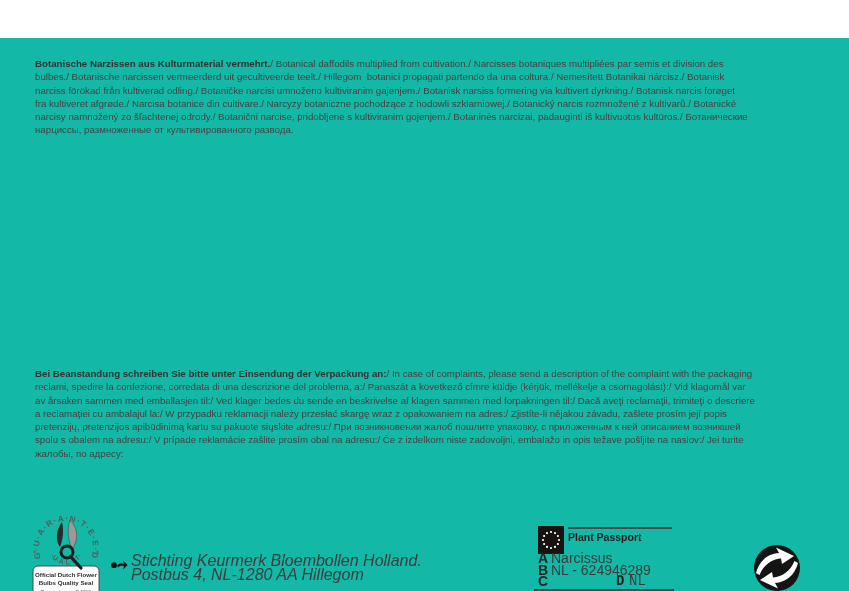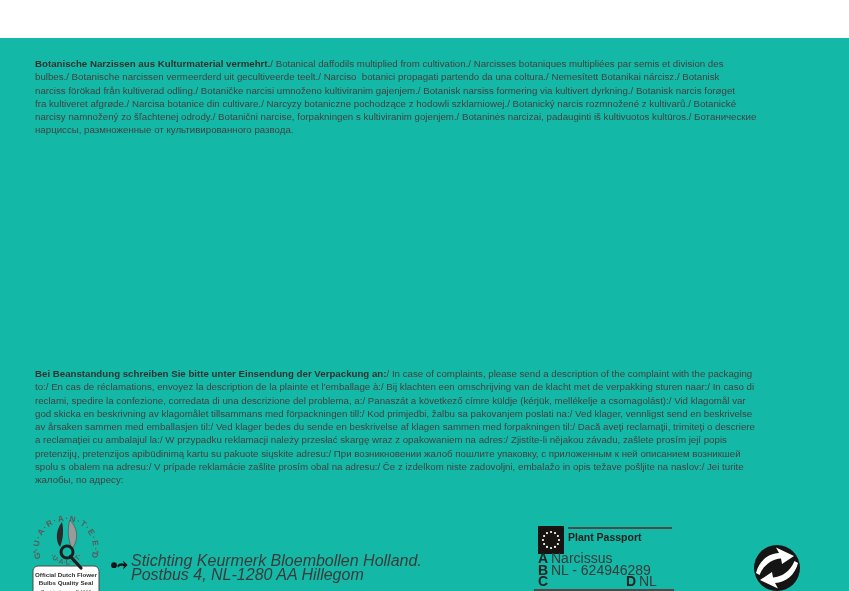--- a/index.html
+++ b/index.html
@@ -19,44 +19,42 @@
              font-size:16px; line-height:13.8px; color:#3c3c3c; }
 
   .passport { position:absolute; left:534px; top:487px; width:140px; height:68px; }
   .pp-flag { position:absolute; left:4px; top:1px; }
   .pp-topline { position:absolute; left:34px; top:2px; width:104px; height:2px; background:#4a4a4a; }
   .pp-title { position:absolute; left:34px; top:6px; width:104px; text-align:left;
               font-weight:bold; font-size:10.5px; color:#1d1d1d; }
   .pp-rows { position:absolute; left:4px; top:28px; width:136px; }
   .pp-row { position:relative; font-size:14px; line-height:11.6px; height:11.6px; color:#3b3b3b; }
   .pp-label { display:inline-block; width:13px; font-weight:bold; color:#222222; }
-  .pp-d { position:absolute; left:88px; top:0; }
+  .pp-d { position:absolute; left:78px; top:0;font-family:Liberation Mono, monospace; }
   .pp-bottomline { position:absolute; left:0px; top:64px; width:140px; height:2px; background:#4a4a4a; }
 
   .greendot { position:absolute; left:753px; top:506px; }
 </style>
 </head>
 <body>
 
 <div class="page">
 
   <div class="para" id="p1">
     <div class="line"><b>Botanische Narzissen aus Kulturmaterial vermehrt.</b><span>/ Botanical daffodils multiplied from cultivation./ Narcisses botaniques multipliées par semis et division des</span></div>
-    <div class="line">bulbes./ Botanische narcissen vermeerderd uit gecultiveerde teelt./ Narciso  botanici propagati partendo da una coltura./ Nemesített Botanikai nárcisz./ Botanisk</div>
+    <div class="line">bulbes./ Botanische narcissen vermeerderd uit gecultiveerde teelt./ Hillegom  botanici propagati partendo da una coltura./ Nemesített Botanikai nárcisz./ Botanisk</div>
     <div class="line">narciss förökad från kultiverad odling./ Botaničke narcisi umnoženo kultiviranim gajenjem./ Botanisk narsiss formering via kultivert dyrkning./ Botanisk narcis forøget</div>
     <div class="line">fra kultiveret afgrøde./ Narcisa botanice din cultivare./ Narcyzy botaniczne pochodzące z hodowli szklarniowej./ Botanický narcis rozmnožené z kultivarů./ Botanické</div>
-    <div class="line">narcisy namnožený zo šľachtenej odrody./ Botanični narcise, forpakningen s kultiviranim gojenjem./ Botaninės narcizai, padauginti iš kultivuotos kultūros./ Ботанические</div>
+    <div class="line">narcisy namnožený zo šľachtenej odrody./ Botanični narcise, pridobljene s kultiviranim gojenjem./ Botaninės narcizai, padauginti iš kultivuotos kultūros./ Ботанические</div>
     <div class="line">нарциссы, размноженные от культивированного развода.</div>
   </div>
 
   <div class="para" id="p2">
     <div class="line"><b>Bei Beanstandung schreiben Sie bitte unter Einsendung der Verpackung an:</b><span>/ In case of complaints, please send a description of the complaint with the packaging</span></div>
-    <div class="line">to:/ En cas de réclamations, envoyez la description de la plainte et l'emballage à:/ Bij klachten een omschrijving van de klacht met de verpakking sturen naar:/ In caso di</div>
     <div class="line">reclami, spedire la confezione, corredata di una descrizione del problema, a:/ Panaszát a következő címre küldje (kérjük, mellékelje a csomagolást):/ Vid klagomål var</div>
-    <div class="line">god skicka en beskrivning av klagomålet tillsammans med förpackningen till:/ Kod primjedbi, žalbu sa pakovanjem poslati na:/ Ved klager, vennligst send en beskrivelse</div>
     <div class="line">av årsaken sammen med emballasjen til:/ Ved klager bedes du sende en beskrivelse af klagen sammen med forpakningen til:/ Dacă aveţi reclamaţii, trimiteţi o descriere</div>
     <div class="line">a reclamaţiei cu ambalajul la:/ W przypadku reklamacji należy przesłać skargę wraz z opakowaniem na adres:/ Zjistíte-li nějakou závadu, zašlete prosím její popis</div>
     <div class="line">pretenzijų, pretenzijos apibūdinimą kartu su pakuote siųskite adresu:/ При возникновении жалоб пошлите упаковку, с приложенным к ней описанием возникшей</div>
     <div class="line">spolu s obalem na adresu:/ V prípade reklamácie zašlite prosím obal na adresu:/ Če z izdelkom niste zadovoljni, embalažo in opis težave pošljite na naslov:/ Jei turite</div>
     <div class="line">жалобы, по адресу:</div>
   </div>
 
   <div class="seal">
     <svg width="80" height="90" viewBox="0 0 80 90">
 

